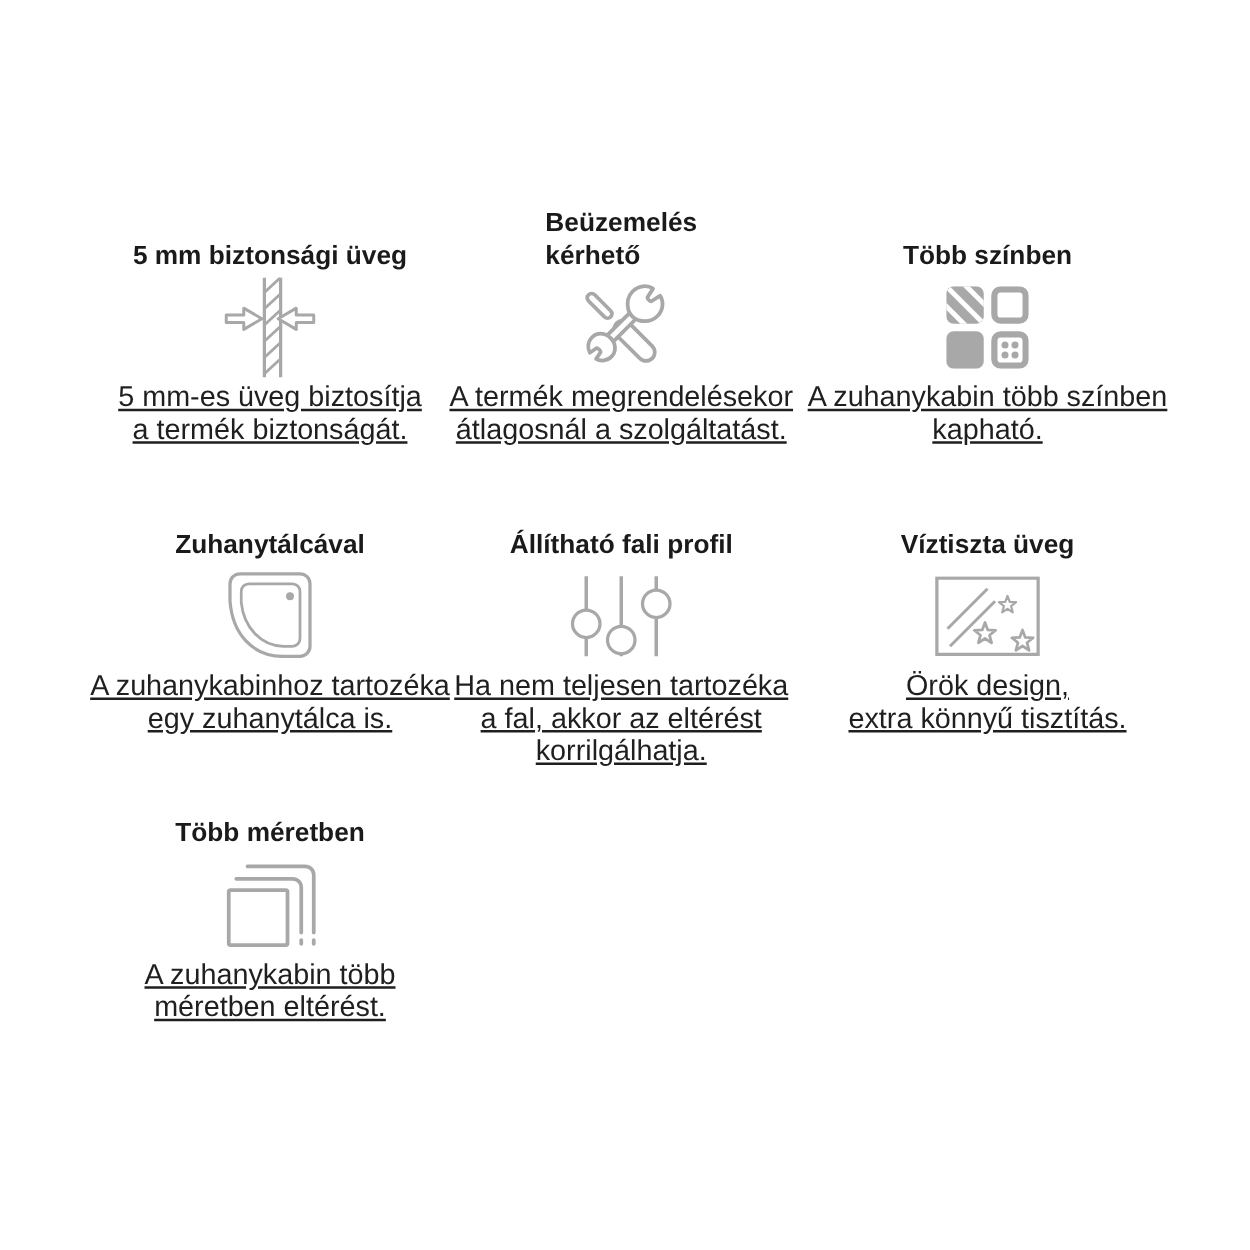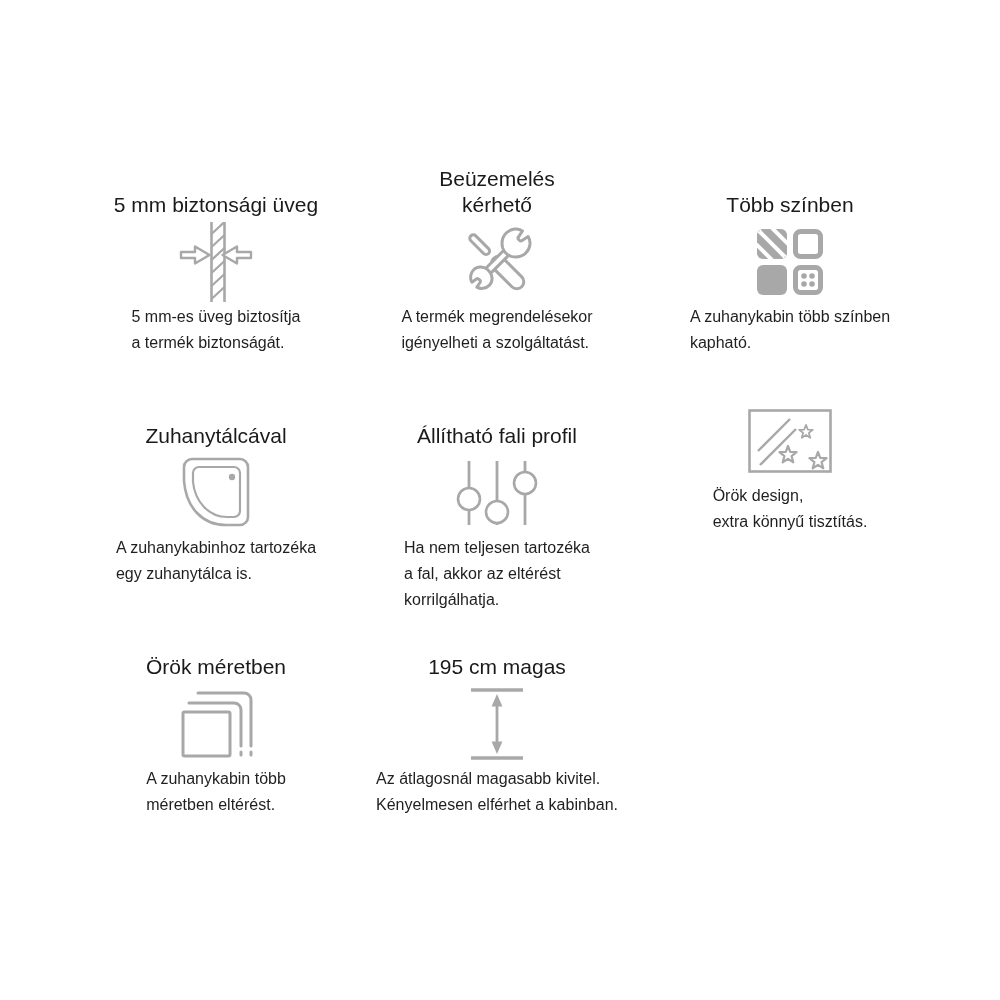--- a/index.html
+++ b/index.html
@@ -23,39 +23,40 @@
   .feature {
     display: flex;
     flex-direction: column;
     align-items: center;
   }
   .feature-title {
     height: 52px;
     display: flex;
     align-items: flex-end;
     justify-content: center;
-    text-align: center;
-    font-weight: normal;
+    font-weight: bold;
     font-size: 21px;
     line-height: 26px;
     white-space: pre;
     color: var(--heading-color, #1a1a1a);
   }
   .icon-wrap {
     height: 84px;
     margin-top: 2px;
     display: flex;
     align-items: center;
     justify-content: center;
   }
   .feature-desc {
-    font-size: 16px;
+    font-size: 23px;
     line-height: 26px;
+    text-align: center;
     white-space: pre;
     color: var(--text-color, #1f1f1f);
+    text-decoration: underline;
   }
   svg { display: block; }
 </style>
 </head>
 <body>
 
 <svg width="0" height="0" style="position:absolute" aria-hidden="true">
   <defs>
     <path id="star" d="M0 -9 L2.23 -3.07 L8.56 -2.78 L3.61 1.17 L5.29 7.28 L0 3.8 L-5.29 7.28 L-3.61 1.17 L-8.56 -2.78 L-2.23 -3.07 Z"></path>
     <clipPath id="swTL">
@@ -102,21 +103,21 @@
           </g>
           <g transform="rotate(45 42 42)">
             <rect x="38.5" y="26" width="7" height="30" rx="3.5"></rect>
             <path d="M36 28 C31 25 28 20 28 15 C28 8 33 3 38 2 L39.5 9 C39.5 11.5 44.5 11.5 44.5 9 L46 2 C51 3 56 8 56 15 C56 20 53 25 48 28 C44 30 40 30 36 28 Z"></path>
             <path d="M37 55 C33 57 31 60 31 64 C31 69 34.5 73 38.5 74 L39.5 68.5 C39.5 66.5 44.5 66.5 44.5 68.5 L45.5 74 C49.5 73 53 69 53 64 C53 60 51 57 47 55 C44 53.8 40 53.8 37 55 Z"></path>
           </g>
         </svg>
       </span>
     </div>
     <div class="feature-desc">A termék megrendelésekor
-igényelheti a szolgáltatást.</div>
+átlagosnál a szolgáltatást.</div>
   </div>
 
   <div class="feature">
     <div class="feature-title">Több színben</div>
     <div class="icon-wrap">
       <span>
         <svg width="66" height="66" viewBox="0 0 66 66">
           <rect x="0" y="0" width="30" height="30" rx="6" fill="var(--icon-color)"></rect>
           <g clip-path="url(#swTL)" stroke="#fff" stroke-width="4">
             <line x1="-6" y1="10" x2="20" y2="36"></line>
@@ -165,65 +166,50 @@
           <circle cx="70" cy="26" r="11" stroke-width="2.6"></circle>
         </svg>
       </span>
     </div>
     <div class="feature-desc">Ha nem teljesen tartozéka
 a fal, akkor az eltérést
 korrilgálhatja.</div>
   </div>
 
   <div class="feature">
+    <div class="feature-title">Víztiszta üveg</div>
     <div class="icon-wrap">
       <span>
         <svg width="84" height="64" viewBox="0 0 84 64" fill="none" stroke="var(--icon-color)">
           <rect x="1.5" y="1.5" width="81" height="61" stroke-width="2.6"></rect>
           <line x1="10" y1="42" x2="42" y2="10" stroke-width="2.4"></line>
           <line x1="12" y1="56" x2="48" y2="20" stroke-width="2.4"></line>
           <g stroke-width="2.2" stroke-linejoin="round">
             <use href="#star" transform="translate(58 23) scale(0.8)"></use>
             <use href="#star" transform="translate(40 46)"></use>
             <use href="#star" transform="translate(70 52)"></use>
           </g>
         </svg>
       </span>
     </div>
     <div class="feature-desc">Örök design,
 extra könnyű tisztítás.</div>
   </div>
 
   <div class="feature">
-    <div class="feature-title">Örök méretben</div>
+    <div class="feature-title">Több méretben</div>
     <div class="icon-wrap">
       <span>
         <svg width="80" height="78" viewBox="0 0 80 78" fill="none" stroke="var(--icon-color)" stroke-width="3" stroke-linecap="round">
           <path d="M22 8 H68 C72 8 75 11 75 15 V61"></path>
           <line x1="75" y1="67" x2="75" y2="70"></line>
           <path d="M13 18 H58 C62 18 65 21 65 25 V61"></path>
           <line x1="65" y1="67" x2="65" y2="70"></line>
           <rect x="7" y="27" width="47" height="44" rx="1.5"></rect>
         </svg>
       </span>
     </div>
     <div class="feature-desc">A zuhanykabin több
 méretben eltérést.</div>
   </div>
 
-  <div class="feature">
-    <div class="feature-title">195 cm magas</div>
-    <div class="icon-wrap">
-      <span>
-        <svg width="56" height="74" viewBox="0 0 56 74" stroke="var(--icon-color)">
-          <line x1="2" y1="3" x2="54" y2="3" stroke-width="3.4"></line>
-          <line x1="2" y1="71" x2="54" y2="71" stroke-width="3.4"></line>
-          <line x1="28" y1="13" x2="28" y2="61" stroke-width="2.8"></line>
-          <polygon points="28,7 22.5,19.5 33.5,19.5" fill="var(--icon-color)" stroke="none"></polygon>
-          <polygon points="28,67 22.5,54.5 33.5,54.5" fill="var(--icon-color)" stroke="none"></polygon>
-        </svg>
-      </span>
-    </div>
-    <div class="feature-desc">Az átlagosnál magasabb kivitel.
-Kényelmesen elférhet a kabinban.</div>
-  </div>
 
 </div>
 
 </body></html>

